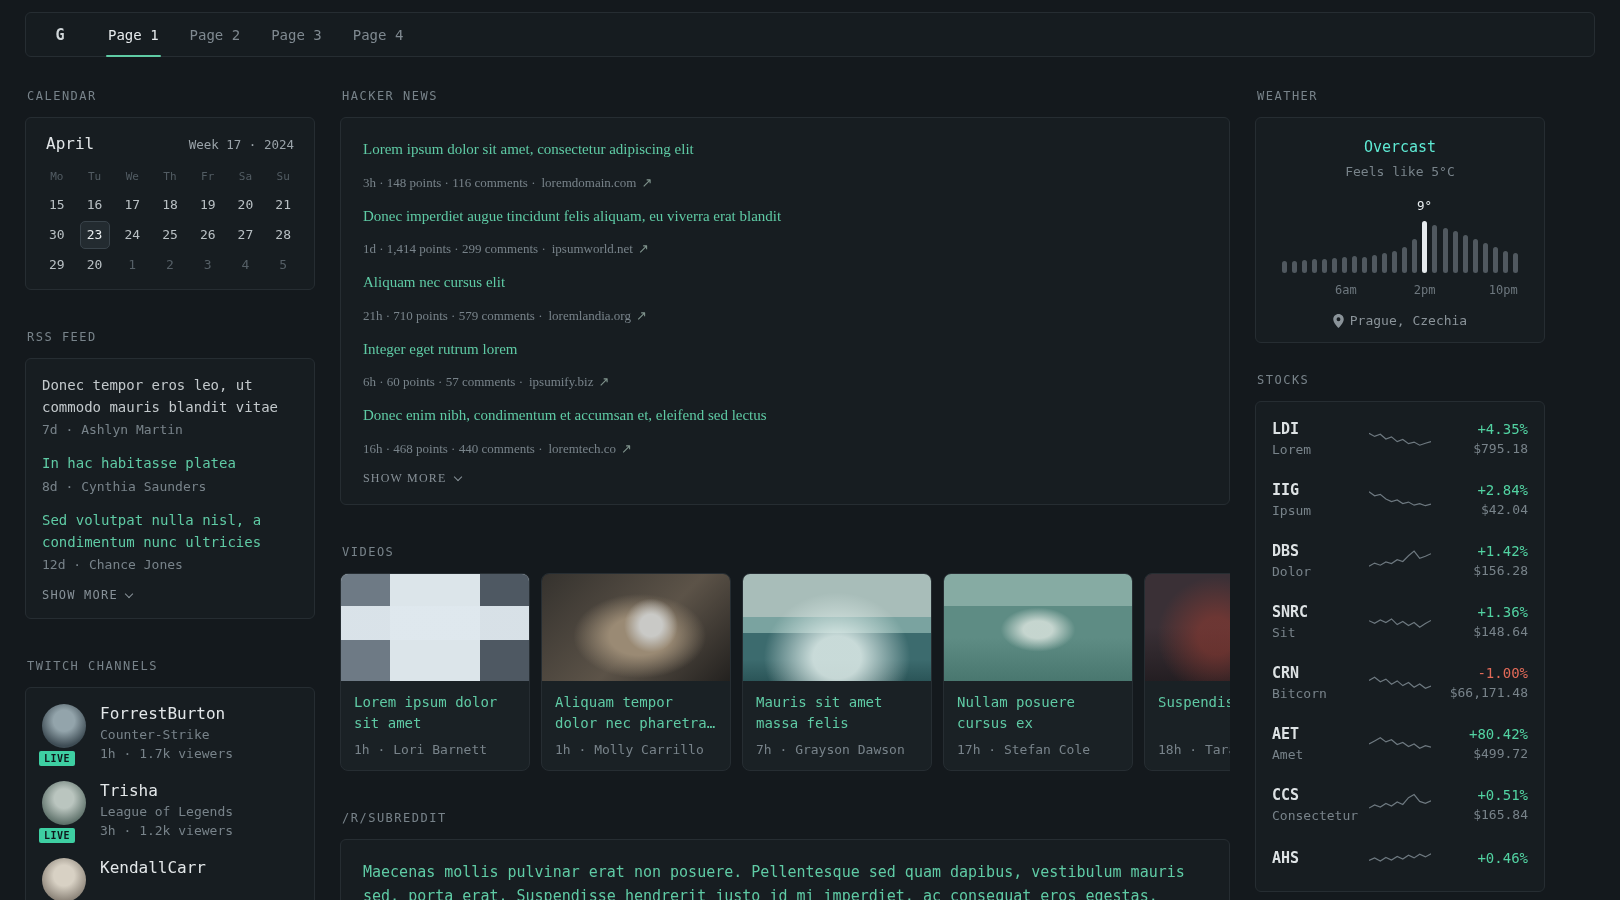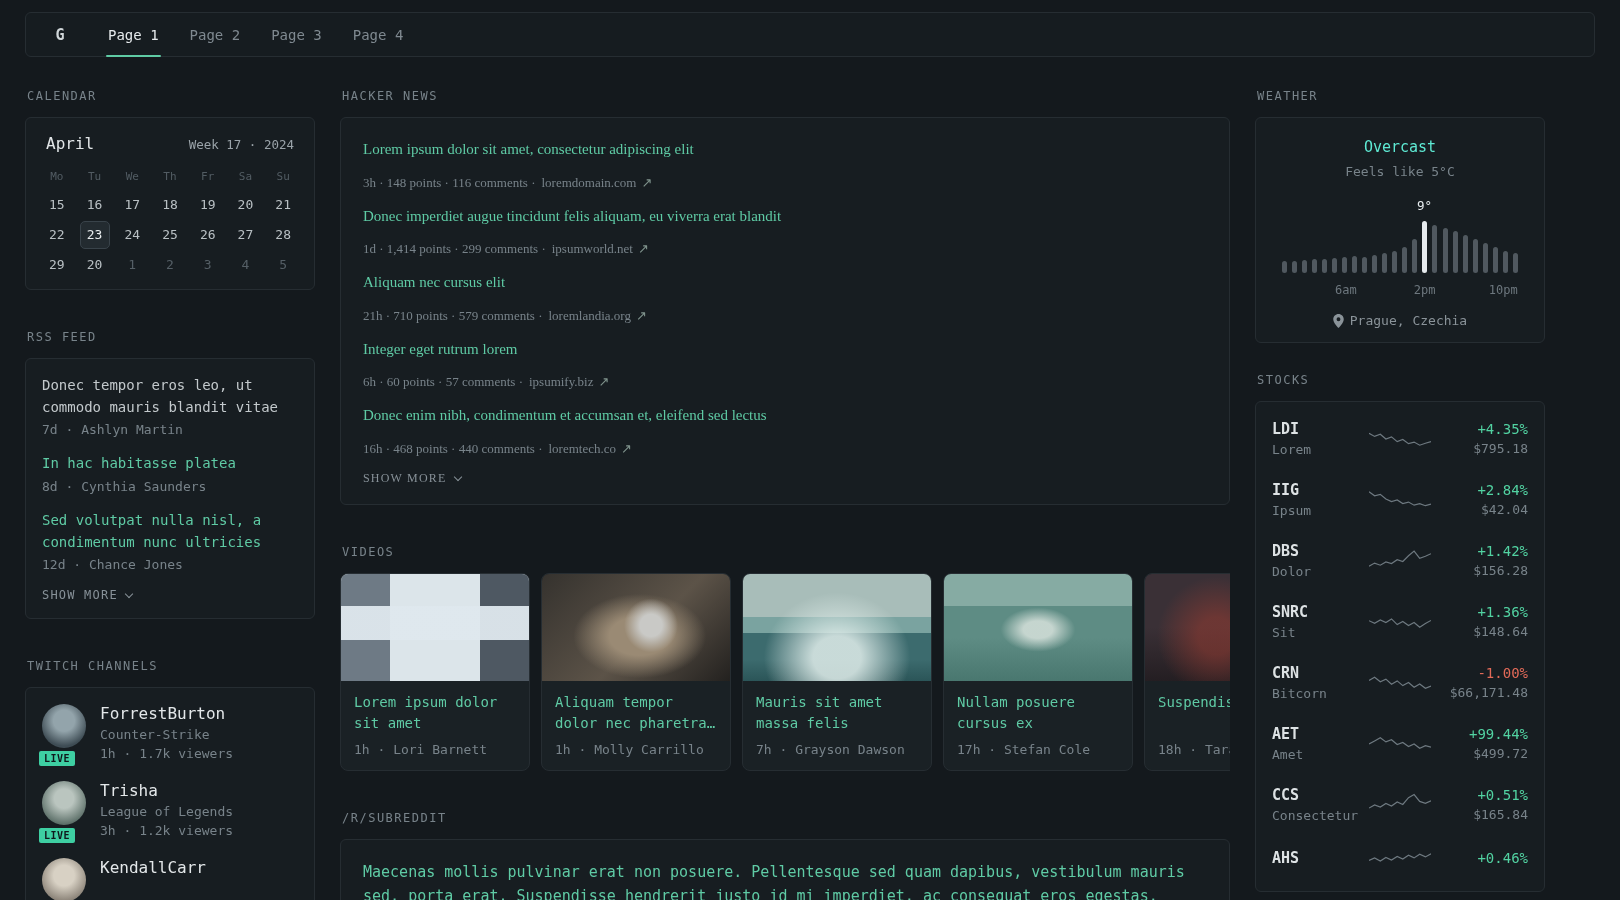--- a/index.html
+++ b/index.html
@@ -166,21 +166,21 @@
           <span class="dow">Su</span>
 
           <span class="day">15</span>
           <span class="day">16</span>
           <span class="day">17</span>
           <span class="day">18</span>
           <span class="day">19</span>
           <span class="day">20</span>
           <span class="day">21</span>
 
-          <span class="day">22</span>
+          <span class="day">30</span>
           <span class="day sel">23</span>
           <span class="day">24</span>
           <span class="day">25</span>
           <span class="day">26</span>
           <span class="day">27</span>
           <span class="day">28</span>
 
           <span class="day">29</span>
           <span class="day">20</span>
           <span class="day nm">1</span>
@@ -494,21 +494,21 @@
           <div class="s-left">
               <div class="s-sym">AET</div>
               <div class="s-name">Amet</div>
             </div>
           <div class="s-spark">
               <svg width="62" height="26" viewBox="0 0 62 26">
                 <polyline points="0.0,13.0 5.6,9.9 11.3,6.8 16.9,10.9 22.5,8.8 28.2,13.5 33.8,11.4 39.5,15.6 45.1,13.0 50.7,17.2 56.4,14.6 62.0,16.1" fill="none" stroke="#6e7980" stroke-width="1.2"></polyline>
               </svg>
             </div>
           <div class="s-right">
-              <div class="s-chg pos">+99.44%</div>
+              <div class="s-chg pos">+80.42%</div>
               <div class="s-price">$499.72</div>
             </div>
         </div>
 
         <div class="stock">
           <div class="s-left">
               <div class="s-sym">CCS</div>
               <div class="s-name">Consectetur</div>
             </div>
           <div class="s-spark">

